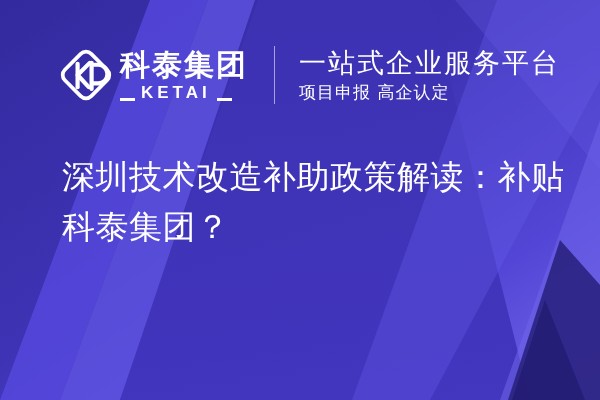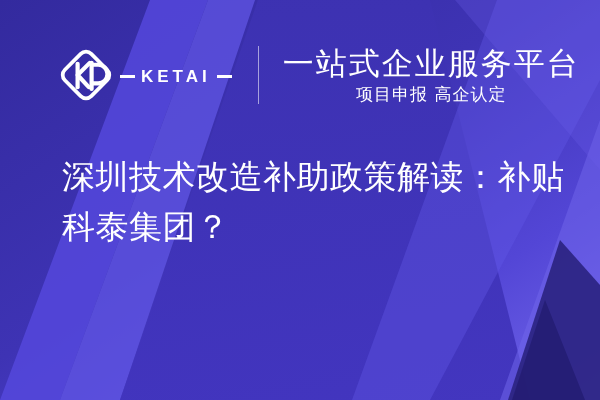--- a/index.html
+++ b/index.html
@@ -50,21 +50,21 @@
     font-size: 30px;
     font-weight: 700;
     color: #ffffff;
     letter-spacing: 2px;
     line-height: 1.08;
     white-space: nowrap;
     font-family: "DejaVu Sans", "Liberation Sans", sans-serif;
   }
   .brand-en-row {
     display: flex;
-    align-items: center;
+    align-items: flex-end;
     margin-top: 2px;
     white-space: nowrap;
   }
   .brand-dash {
     display: block;
     width: 15px;
     height: 3px;
     background: #ffffff;
     flex: none;
   }
@@ -85,36 +85,35 @@
     flex: none;
   }
 
   .slogan-block {
     display: flex;
     flex-direction: column;
     justify-content: center;
     height: 62px;
   }
   .slogan-main {
-    font-size: 31px;
+    font-size: 27px;
     color: #ffffff;
     letter-spacing: 2px;
     line-height: 1.18;
     white-space: nowrap;
     font-family: "DejaVu Sans", "Liberation Sans", sans-serif;
   }
   .slogan-sub {
     font-size: 17px;
     color: #ffffff;
     letter-spacing: 1px;
     line-height: 1.3;
     margin-top: 2px;
     white-space: nowrap;
     font-family: "DejaVu Sans", "Liberation Sans", sans-serif;
-    text-align: center;
   }
 
   
   .title {
     position: absolute;
     left: 62px;
     top: 152px;
     width: 500px;
   }
   .title-line {
@@ -175,20 +174,21 @@
       </g>
 
       <path d="M21 19 L21 44" stroke="#ffffff" stroke-width="4.5" fill="none" stroke-linecap="round"></path>
       <path d="M34 18 L21 31 L33 44" stroke="#ffffff" stroke-width="4.5" fill="none" stroke-linecap="round" stroke-linejoin="round"></path>
 
       <path d="M36 18 L36 46" stroke="#ffffff" stroke-width="4.5" fill="none" stroke-linecap="round"></path>
       <path d="M36 20 L43 20 A10 10 0 0 1 43 40 L36 40" stroke="#ffffff" stroke-width="4.5" fill="none" stroke-linejoin="round"></path>
     </svg>
 
     <div class="brand-block">
+      <div class="brand-cn">科泰集团</div>
       <div class="brand-en-row">
         <span class="brand-dash"></span>
         <span class="brand-en">KETAI</span>
         <span class="brand-dash"></span>
       </div>
     </div>
 
     <div class="divider"></div>
 
     <div class="slogan-block">

